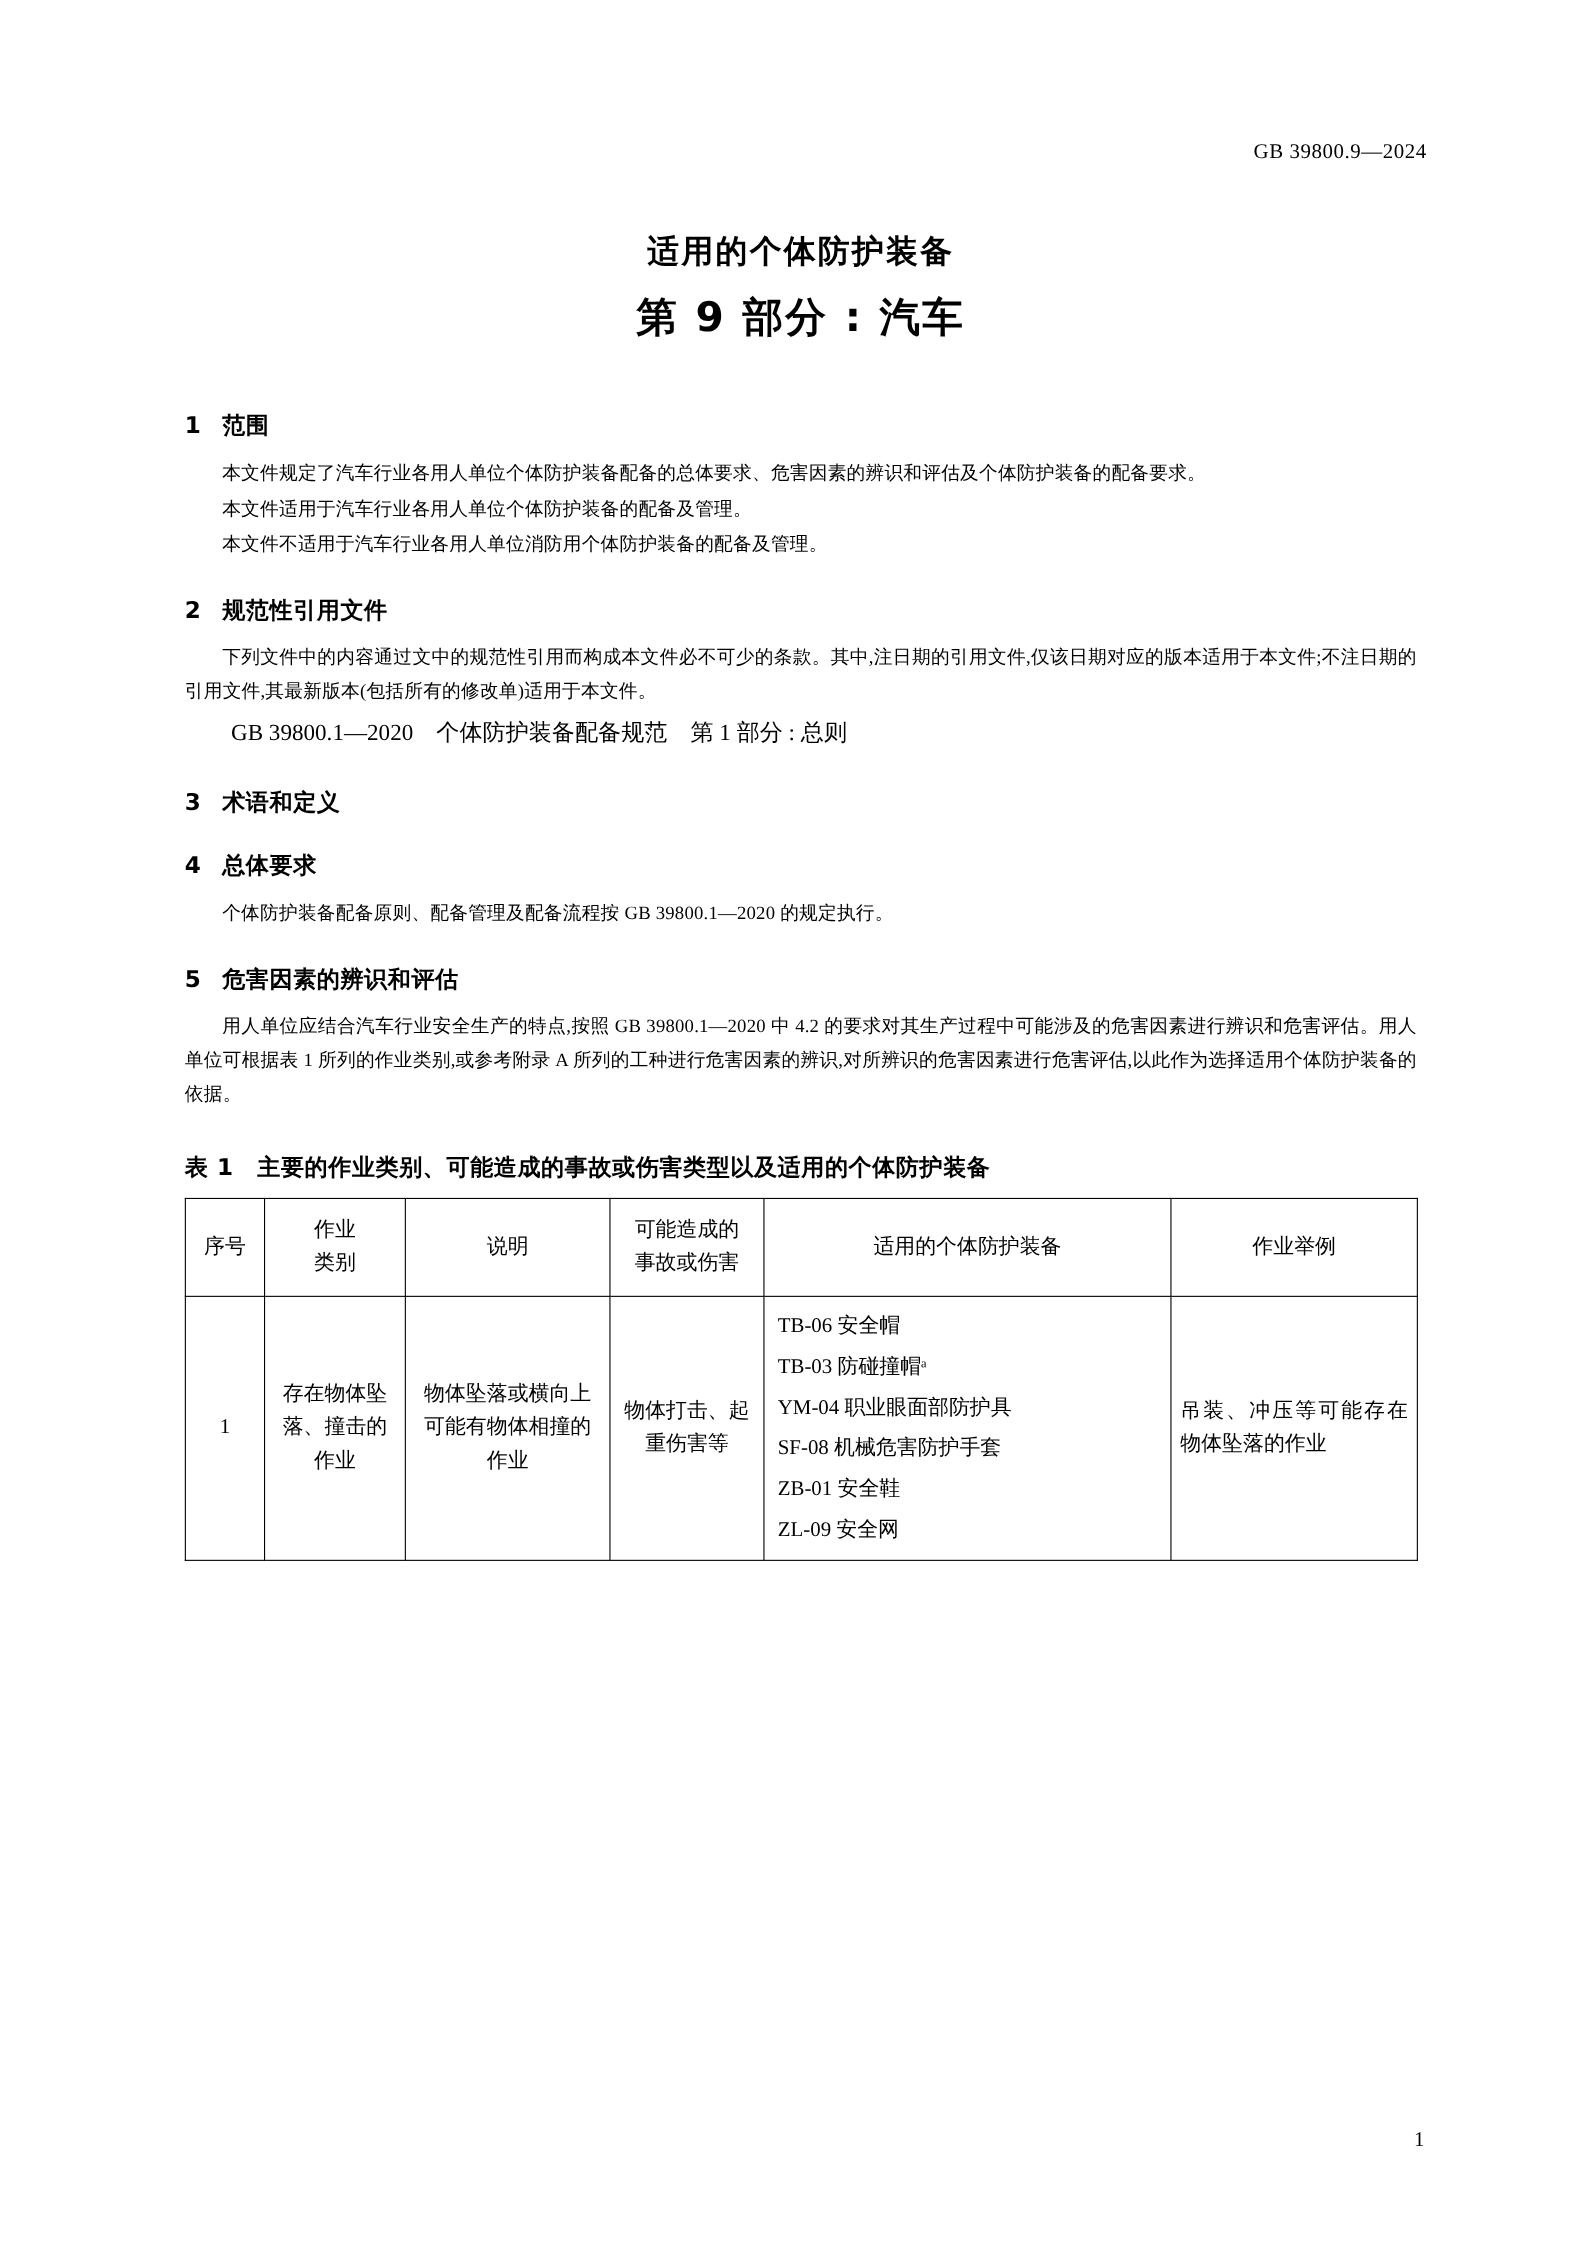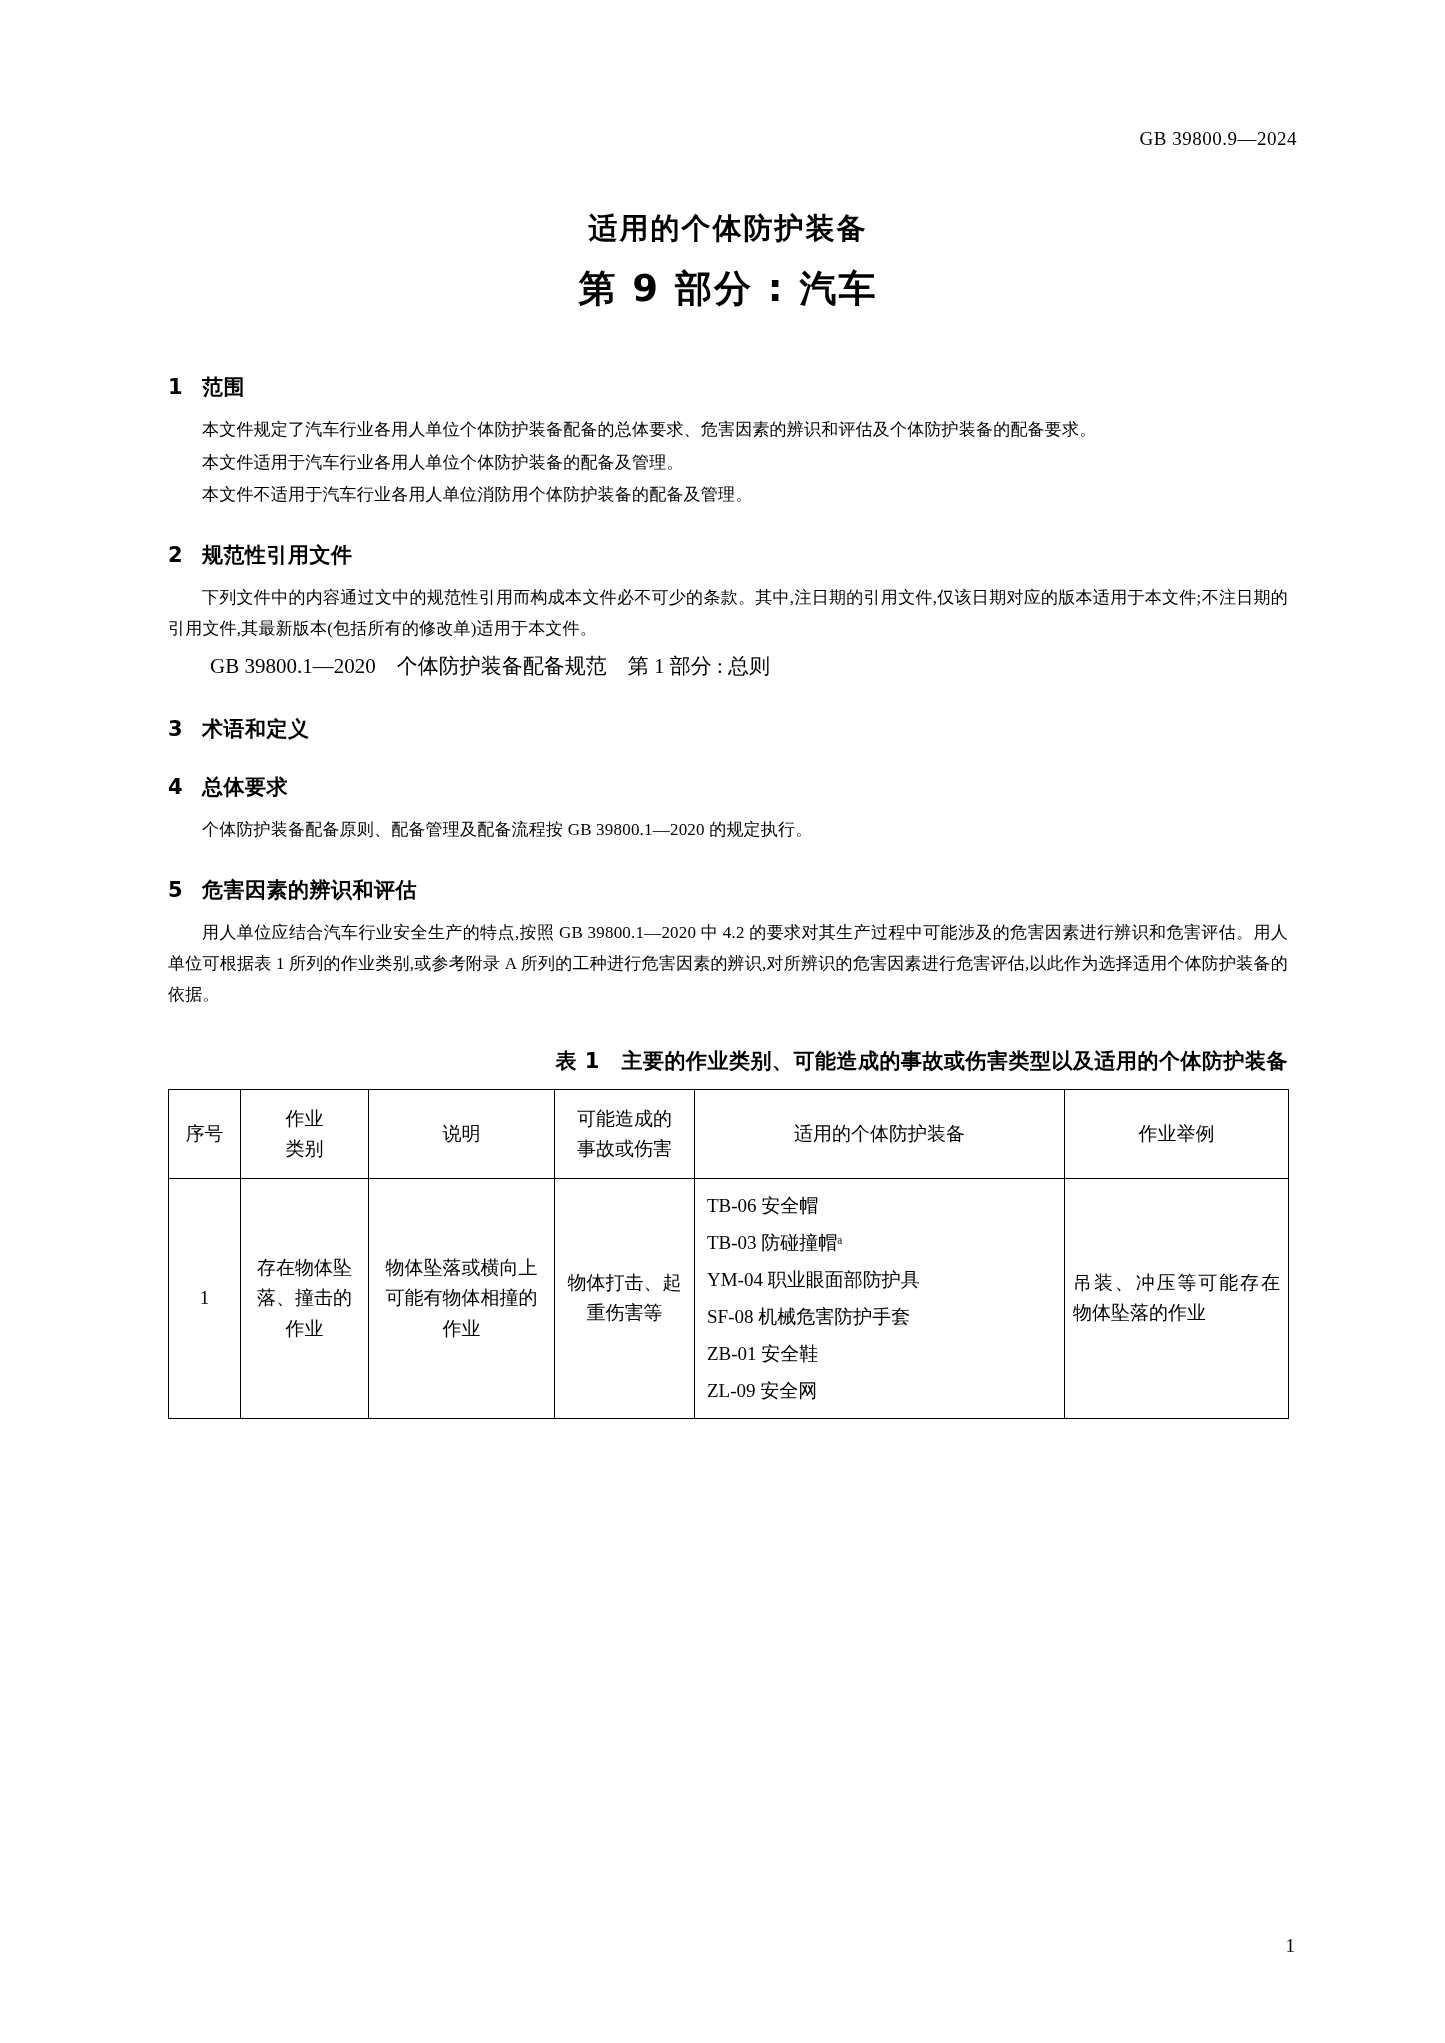--- a/index.html
+++ b/index.html
@@ -75,21 +75,21 @@
     margin: 0 0 2px 0;
     letter-spacing: 0.2px;
   }
   .ref-line {
     font-size: 21px;
     line-height: 1.82;
     text-indent: 2em;
     margin: 0;
   }
   .table-caption {
-    text-align: right;
+    text-align: left;
     font-size: 21px;
     font-weight: bold;
     margin-top: 36px;
     margin-bottom: 14px;
     font-family: "DejaVu Sans", "Liberation Sans", sans-serif;
     letter-spacing: 0.5px;
   }
   table.main-table {
     border-collapse: collapse;
     width: 1120px;

